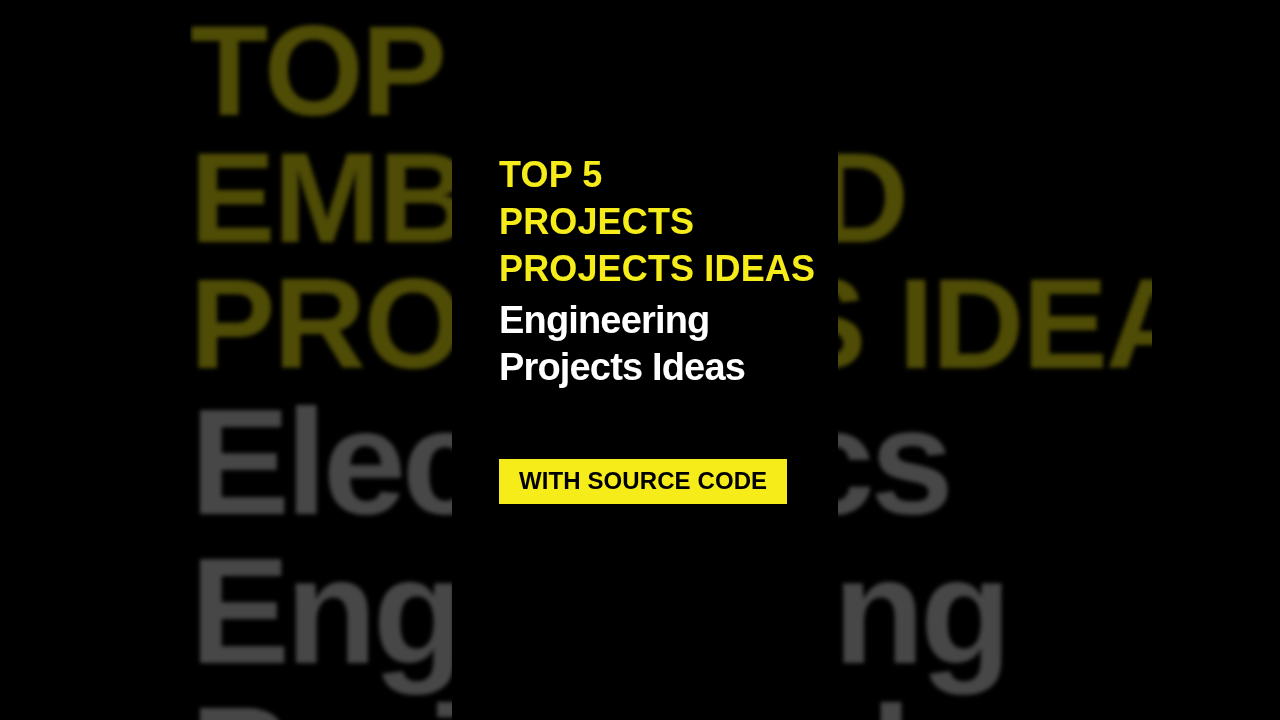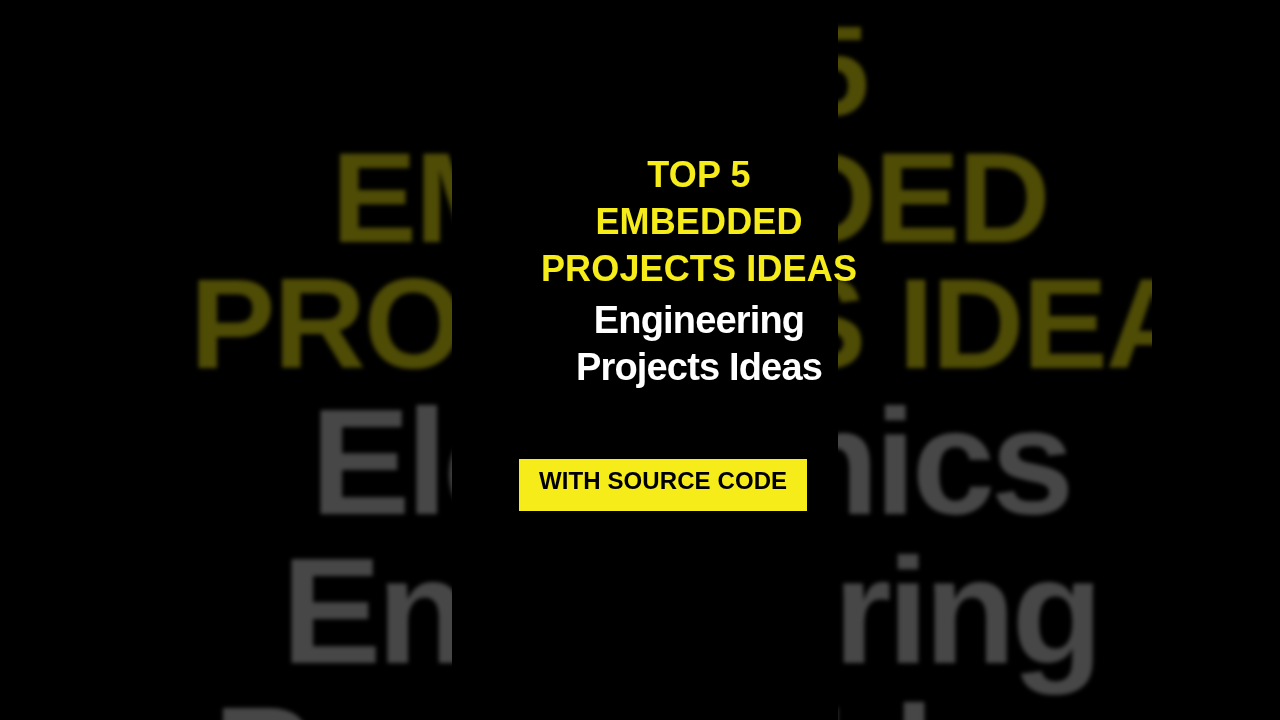--- a/index.html
+++ b/index.html
@@ -8,21 +8,20 @@
     padding: 0;
     background: #000000;
   }
   #stage {
     position: relative;
     width: 1280px;
     height: 720px;
     overflow: hidden;
     background: #000000;
     font-family: "Liberation Sans", "DejaVu Sans", sans-serif;
-    text-align: center;
   }
 
   
   .bg-layer {
     position: absolute;
     left: 0;
     top: 0;
     width: 1280px;
     height: 720px;
     overflow: hidden;
@@ -118,26 +117,25 @@
   .badge {
     position: absolute;
     left: 499px;
     top: 459px;
     z-index: 5;
     background: #f5ec1a;
     color: #000000;
     font-size: 24px;
     font-weight: 700;
     letter-spacing: 0.004em;
-    padding: 10px 20px 18px 20px;
+    padding: 10px 20px 11px 20px;
     white-space: nowrap;
     border: 0;
     display: inline-block;
     line-height: 1.0;
-    margin-left: 20px;
   }
 </style>
 </head>
 <body>
 
 <div id="stage">
 
   <div class="bg-layer">
     <div class="bg-inner">
       <div class="bg-line bg-head">TOP 5</div>
@@ -150,21 +148,21 @@
     </div>
   </div>
 
   <div class="edge-mask-t"></div>
   <div class="edge-mask-l"></div>
   <div class="edge-mask-r"></div>
   <div class="center-mask"></div>
 
   <div class="fg">
     <div class="fg-line fg-head">TOP 5</div>
-    <div class="fg-line fg-head">EMBEDDED</div>
+    <div class="fg-line fg-head">PROJECTS</div>
     <div class="fg-line fg-head last">PROJECTS IDEAS</div>
     <div class="fg-line fg-sub">Engineering</div>
     <div class="fg-line fg-sub last">Projects Ideas</div>
   </div>
 
   <div class="badge">WITH SOURCE CODE</div>
 
 </div>
 
 </body></html>

